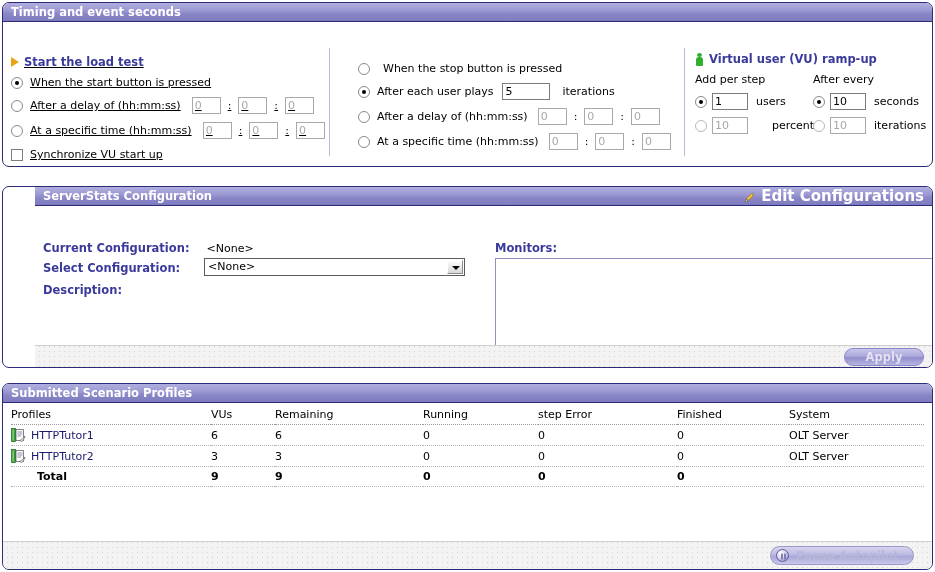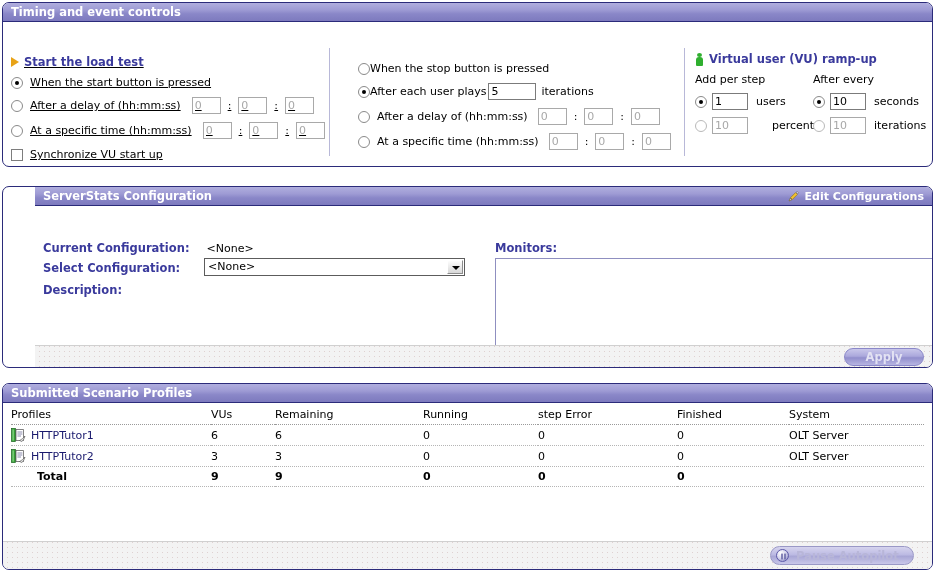--- a/index.html
+++ b/index.html
@@ -34,21 +34,21 @@
     position: relative;
     white-space: nowrap;
   }
   .panel-title .right-link {
     position: absolute;
     right: 8px; top: 0;
     height: 19px;
     line-height: 19px;
     color: #ffffff;
     font-weight: bold;
-    font-size: 11px;
+    font-size: 15px;
     display: flex;
     align-items: center;
     gap: 5px;
     cursor: pointer;
   }
   .panel-body { position: relative; }
 
   
   .sec-head {
     color: #3a3a9c;
@@ -251,21 +251,21 @@
   table.prof tr.total td { font-weight: bold; color: #000; }
   .cell-prof { display: flex; align-items: center; gap: 5px; }
 </style>
 </head>
 <body>
 
 <div class="page">
 
   <div class="panel" style="left:2px; top:2px; width:931px; height:165px;">
     <div class="panel-title">
-      <span>Timing and event controls</span>
+      <span>Timing and event seconds</span>
     </div>
     <div class="panel-body" style="height:144px;">
 
       <div style="position:absolute; left:326px; top:26px; width:1px; height:108px; background:#b8b8d8;"></div>
       <div style="position:absolute; left:681px; top:26px; width:1px; height:108px; background:#b8b8d8;"></div>
 
       <div style="position:absolute; left:8px; top:33px; width:310px;text-decoration:underline;">
         <div class="sec-head">
           <span class="ico-play"></span>
           <span>Start the load test</span>
@@ -297,26 +297,26 @@
         </div>
 
         <div class="row" style="margin-top:9px; gap:7px;">
           <span class="checkbox"></span>
           <span class="lbl">Synchronize VU start up</span>
         </div>
       </div>
 
       <div style="position:absolute; left:355px; top:33px; width:320px;">
 
-        <div class="row" style="margin-top:7px; gap:0;">
+        <div class="row" style="margin-top:7px; gap:13px;">
           <span class="radio"></span>
           <span class="lbl">When the stop button is pressed</span>
         </div>
 
-        <div class="row" style="margin-top:8px; ">
+        <div class="row" style="margin-top:8px; gap:7px;">
           <span class="radio checked"></span>
           <span class="lbl">After each user plays</span>
           <input class="tbox" style="width: 48px; margin-left: 2px;" value="5">
           <span class="lbl" style="margin-left:5px;">iterations</span>
         </div>
 
         <div class="row" style="margin-top:8px; gap:7px;">
           <span class="radio"></span>
           <span class="lbl">After a delay of (hh:mm:ss)</span>
           <input class="tbox dis" disabled="" style="width: 29px; margin-left: 3px;" value="0">

